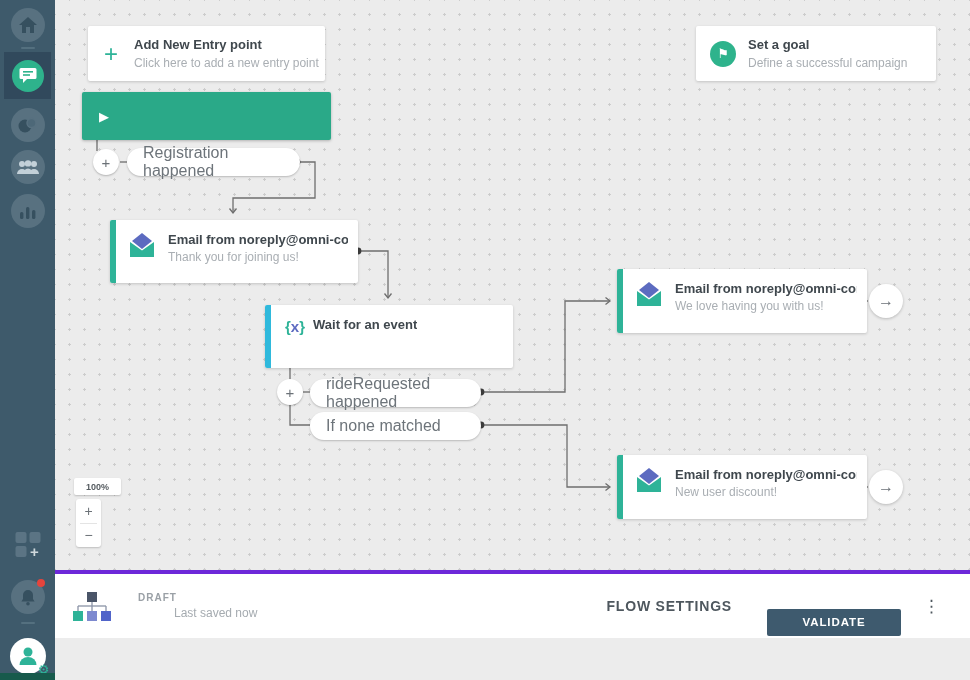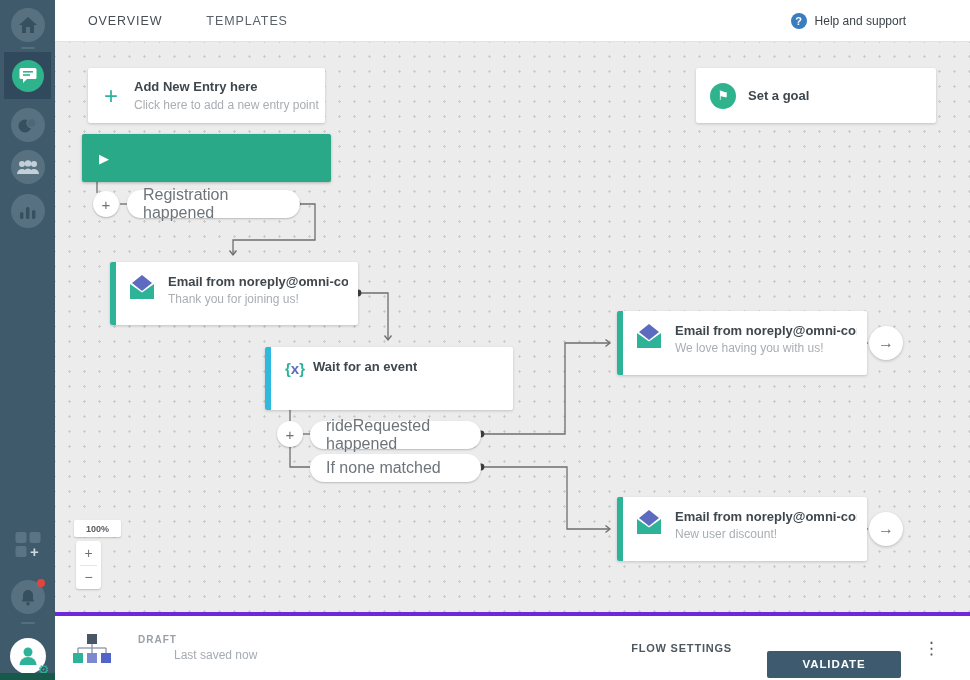--- a/index.html
+++ b/index.html
@@ -81,21 +81,21 @@
   .zoom-btn { flex:1; display:flex; align-items:center; justify-content:center; font-size:14px; color:#6b7177; cursor:pointer; }
   .zoom-sep { height:1px; background:#e4e4e4; margin:0 4px; }
 
   
   .footer { height:68px; background:#ffffff; border-top:4px solid #6d28d9; display:flex; align-items:center; }
   .flow-icon { margin-left:18px; flex:0 0 38px; }
   .footer-meta { margin-left:27px; display:flex; flex-direction:column; }
   .draft { font-size:10px; font-weight:bold; letter-spacing:1px; color:#9aa0a6; }
   .flow-name-input { border:none; border-bottom:1px solid #b8bcc0; outline:none; width:196px; font-size:20px; color:#4a5056; background:transparent; padding:1px 0 2px; font-family:"Liberation Sans", sans-serif; }
   .saved { font-size:12px; color:#a5abb0; margin-top:3px;margin-left:36px; }
-  .flow-settings { margin-left:auto; font-size:11px; font-weight:bold; letter-spacing:0.8px; color:#4e575e; cursor:pointer;text-align:center; }
+  .flow-settings { margin-left:auto; font-size:14px; font-weight:bold; letter-spacing:0.8px; color:#4e575e; cursor:pointer;text-align:center; }
   .validate-btn { margin-left:35px; width:134px; height:27px; background:#3e5a6e; border:none; border-radius:2px; color:#fff; font-size:11.5px; font-weight:bold; letter-spacing:0.9px; cursor:pointer; font-family:"Liberation Sans", sans-serif;margin-top:32px; }
   .kebab { margin-left:22px; margin-right:30px; font-size:17px; color:#4e575e; cursor:pointer; line-height:1; }
 </style>
 </head>
 <body>
 
 <div class="app">
 
   <nav class="sidebar">
     <div class="side-circle" style="top:8px">
@@ -156,28 +156,20 @@
         <circle cx="11" cy="7" r="4.5" fill="#2eb398"></circle>
         <path d="M2.5,20 a8.5,8 0 0 1 17,0 z" fill="#2eb398"></path>
       </svg>
       <span class="gear">⚙</span>
     </div>
     <div class="side-bottom-strip"></div>
   </nav>
 
   <div class="main">
 
-    <header class="topbar">
-      <span class="tab first">OVERVIEW</span>
-      <span class="tab">TEMPLATES</span>
-      <span class="help-wrap">
-        <span class="help-icon">?</span>
-        <span class="help-label">Help and support</span>
-      </span>
-    </header>
 
     <div class="canvas">
 
       <svg class="wires" width="915" height="570" viewBox="0 0 915 570">
         <defs>
           <marker id="arrow" markerWidth="10" markerHeight="10" refX="5" refY="4" orient="auto" markerUnits="userSpaceOnUse">
             <path d="M0.5,0.5 L5,4 L0.5,7.5" fill="none" stroke="#6e6e6e" stroke-width="1.3"></path>
           </marker>
         </defs>
         <g fill="none" stroke="#6e6e6e" stroke-width="1.3">
@@ -197,29 +189,30 @@
           <circle cx="242" cy="162" r="3.4"></circle>
           <circle cx="303" cy="251" r="3.4"></circle>
           <circle cx="426" cy="392" r="3.4"></circle>
           <circle cx="426" cy="425" r="3.4"></circle>
         </g>
       </svg>
 
       <div class="card entry-card">
         <span class="entry-plus">+</span>
         <span>
-          <div class="card-title">Add New Entry here</div>
+          <div class="card-title">Add New Entry point</div>
           <div class="card-sub">Click here to add a new entry point</div>
         </span>
       </div>
 
       <div class="card goal-card">
         <span class="goal-icon">⚑</span>
         <span>
           <div class="card-title">Set a goal</div>
+          <div class="card-sub">Define a successful campaign</div>
         </span>
       </div>
 
       <div class="trigger-node">
         <span class="trigger-play">▶</span>
       </div>
 
       <div class="plus-circle plusA">
           <span>+</span>
         </div>

